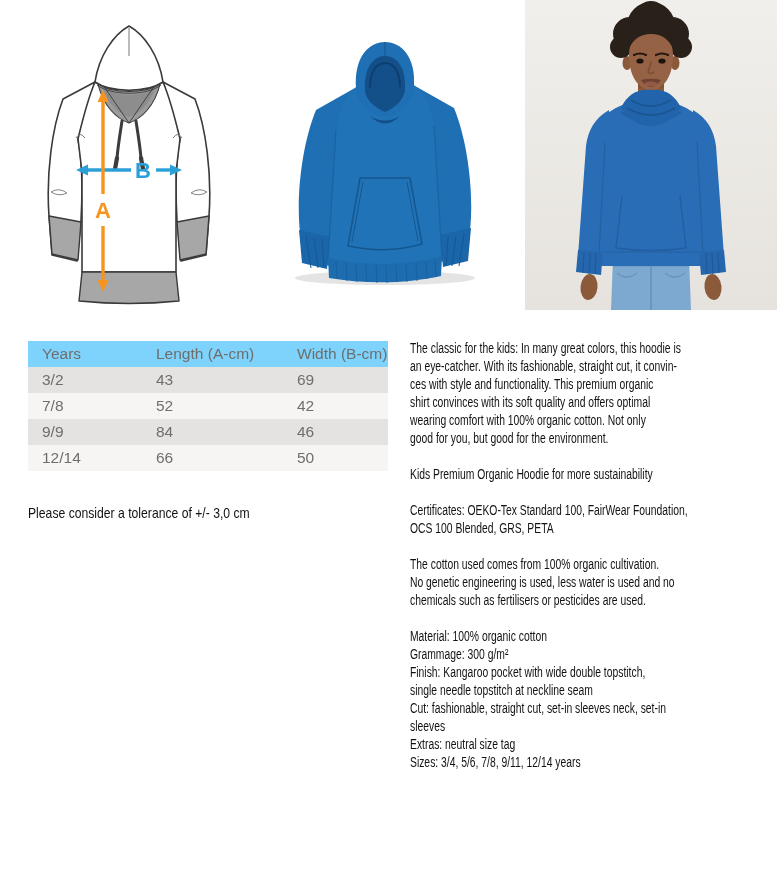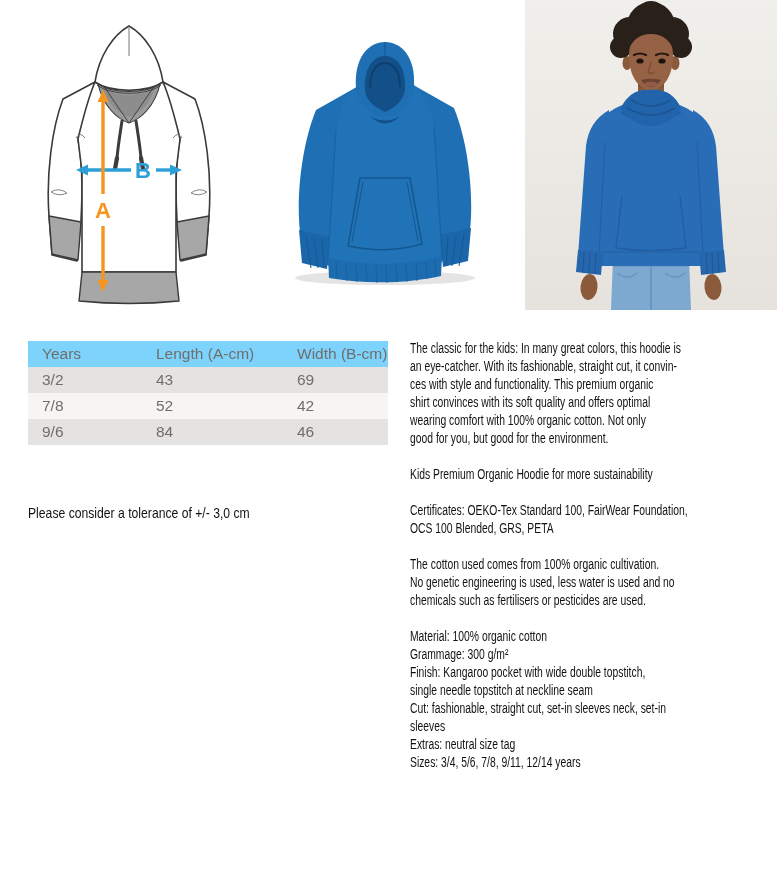--- a/index.html
+++ b/index.html
@@ -210,23 +210,28 @@
         <td>3/2</td>
         <td>43</td>
         <td>69</td>
       </tr>
       <tr>
         <td>7/8</td>
         <td>52</td>
         <td>42</td>
       </tr>
       <tr>
-        <td>9/6</td>
+        <td>9/9</td>
         <td>84</td>
         <td>46</td>
+      </tr>
+      <tr>
+        <td>12/14</td>
+        <td>66</td>
+        <td>50</td>
       </tr>
     </tbody>
   </table>
 
   <div class="tolerance">Please consider a tolerance of +/- 3,0 cm</div>
 
   <div class="description">
     <p>The classic for the kids: In many great colors, this hoodie is
 an eye-catcher. With its fashionable, straight cut, it convin-
 ces with style and functionality. This premium organic

